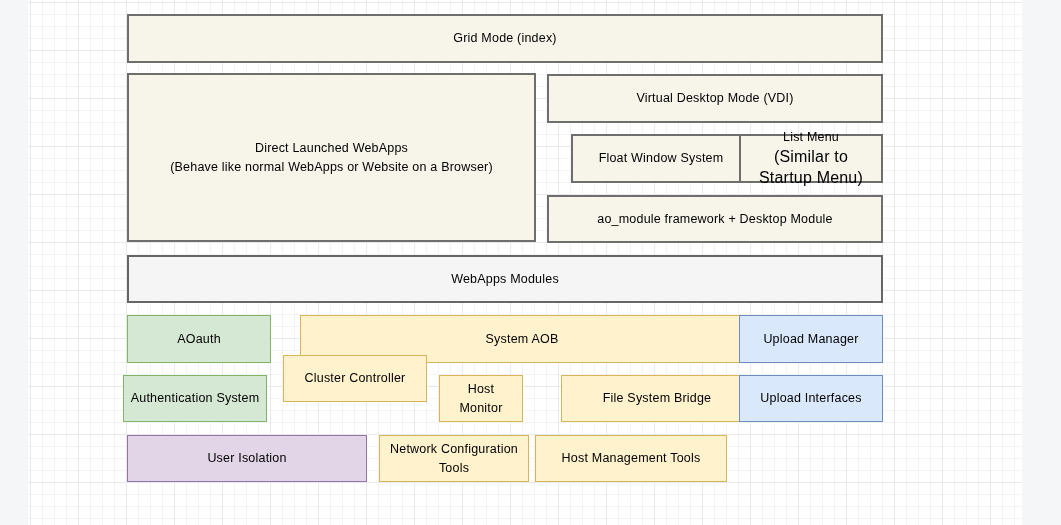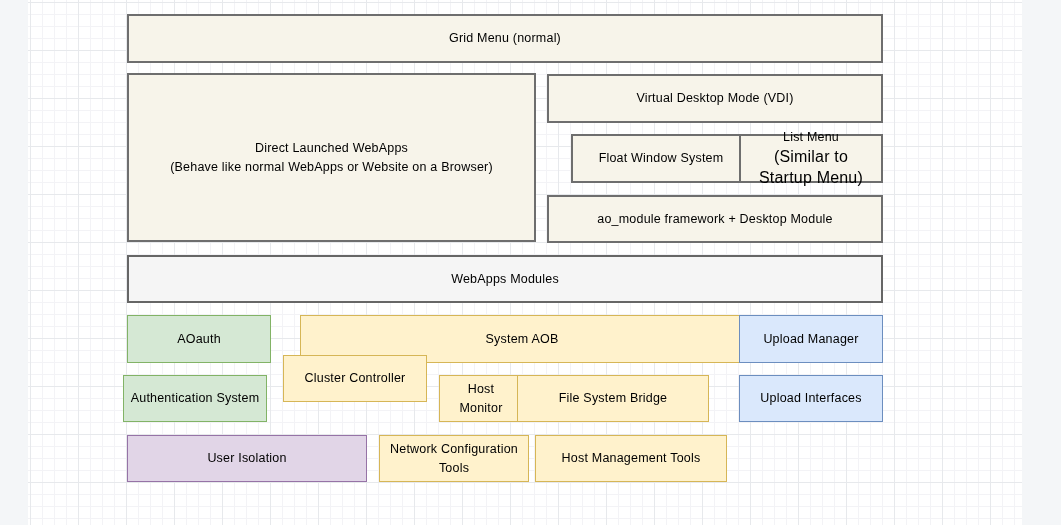--- a/index.html
+++ b/index.html
@@ -56,21 +56,21 @@
 </style>
 </head>
 <body>
 
 <div id="page">
   <div class="gutter left"></div>
   <div id="canvas"></div>
   <div class="gutter right"></div>
 
   <div class="box plain" style="left:127px; top:14px; width:756px; height:49px">
-    <span>Grid Menu (normal)</span>
+    <span>Grid Mode (index)</span>
   </div>
 
   <div class="box plain" style="left:127px; top:73px; width:409px; height:169px">
     <span>Direct Launched WebApps</span>
     <span>(Behave like normal WebApps or Website on a Browser)</span>
   </div>
 
   <div class="box plain" style="left:547px; top:74px; width:336px; height:49px">
     <span>Virtual Desktop Mode (VDI)</span>
   </div>
@@ -101,21 +101,21 @@
 
   <div class="box green" style="left:123px; top:375px; width:144px; height:47px">
     <span>Authentication System</span>
   </div>
   <div class="box yellow" style="left:283px; top:355px; width:144px; height:47px">
     <span>Cluster Controller</span>
   </div>
   <div class="box yellow" style="left:439px; top:375px; width:84px; height:47px">
     <span>Host Monitor</span>
   </div>
-  <div class="box yellow" style="left:517px; top:375px; width:192px; height:47px">
+  <div class="box yellow" style="left:561px; top:375px; width:192px; height:47px">
     <span>File System Bridge</span>
   </div>
   <div class="box blue" style="left:739px; top:375px; width:144px; height:47px">
     <span>Upload Interfaces</span>
   </div>
 
   <div class="box purple" style="left:127px; top:435px; width:240px; height:47px">
     <span>User Isolation</span>
   </div>
   <div class="box yellow" style="left:379px; top:435px; width:150px; height:47px">

